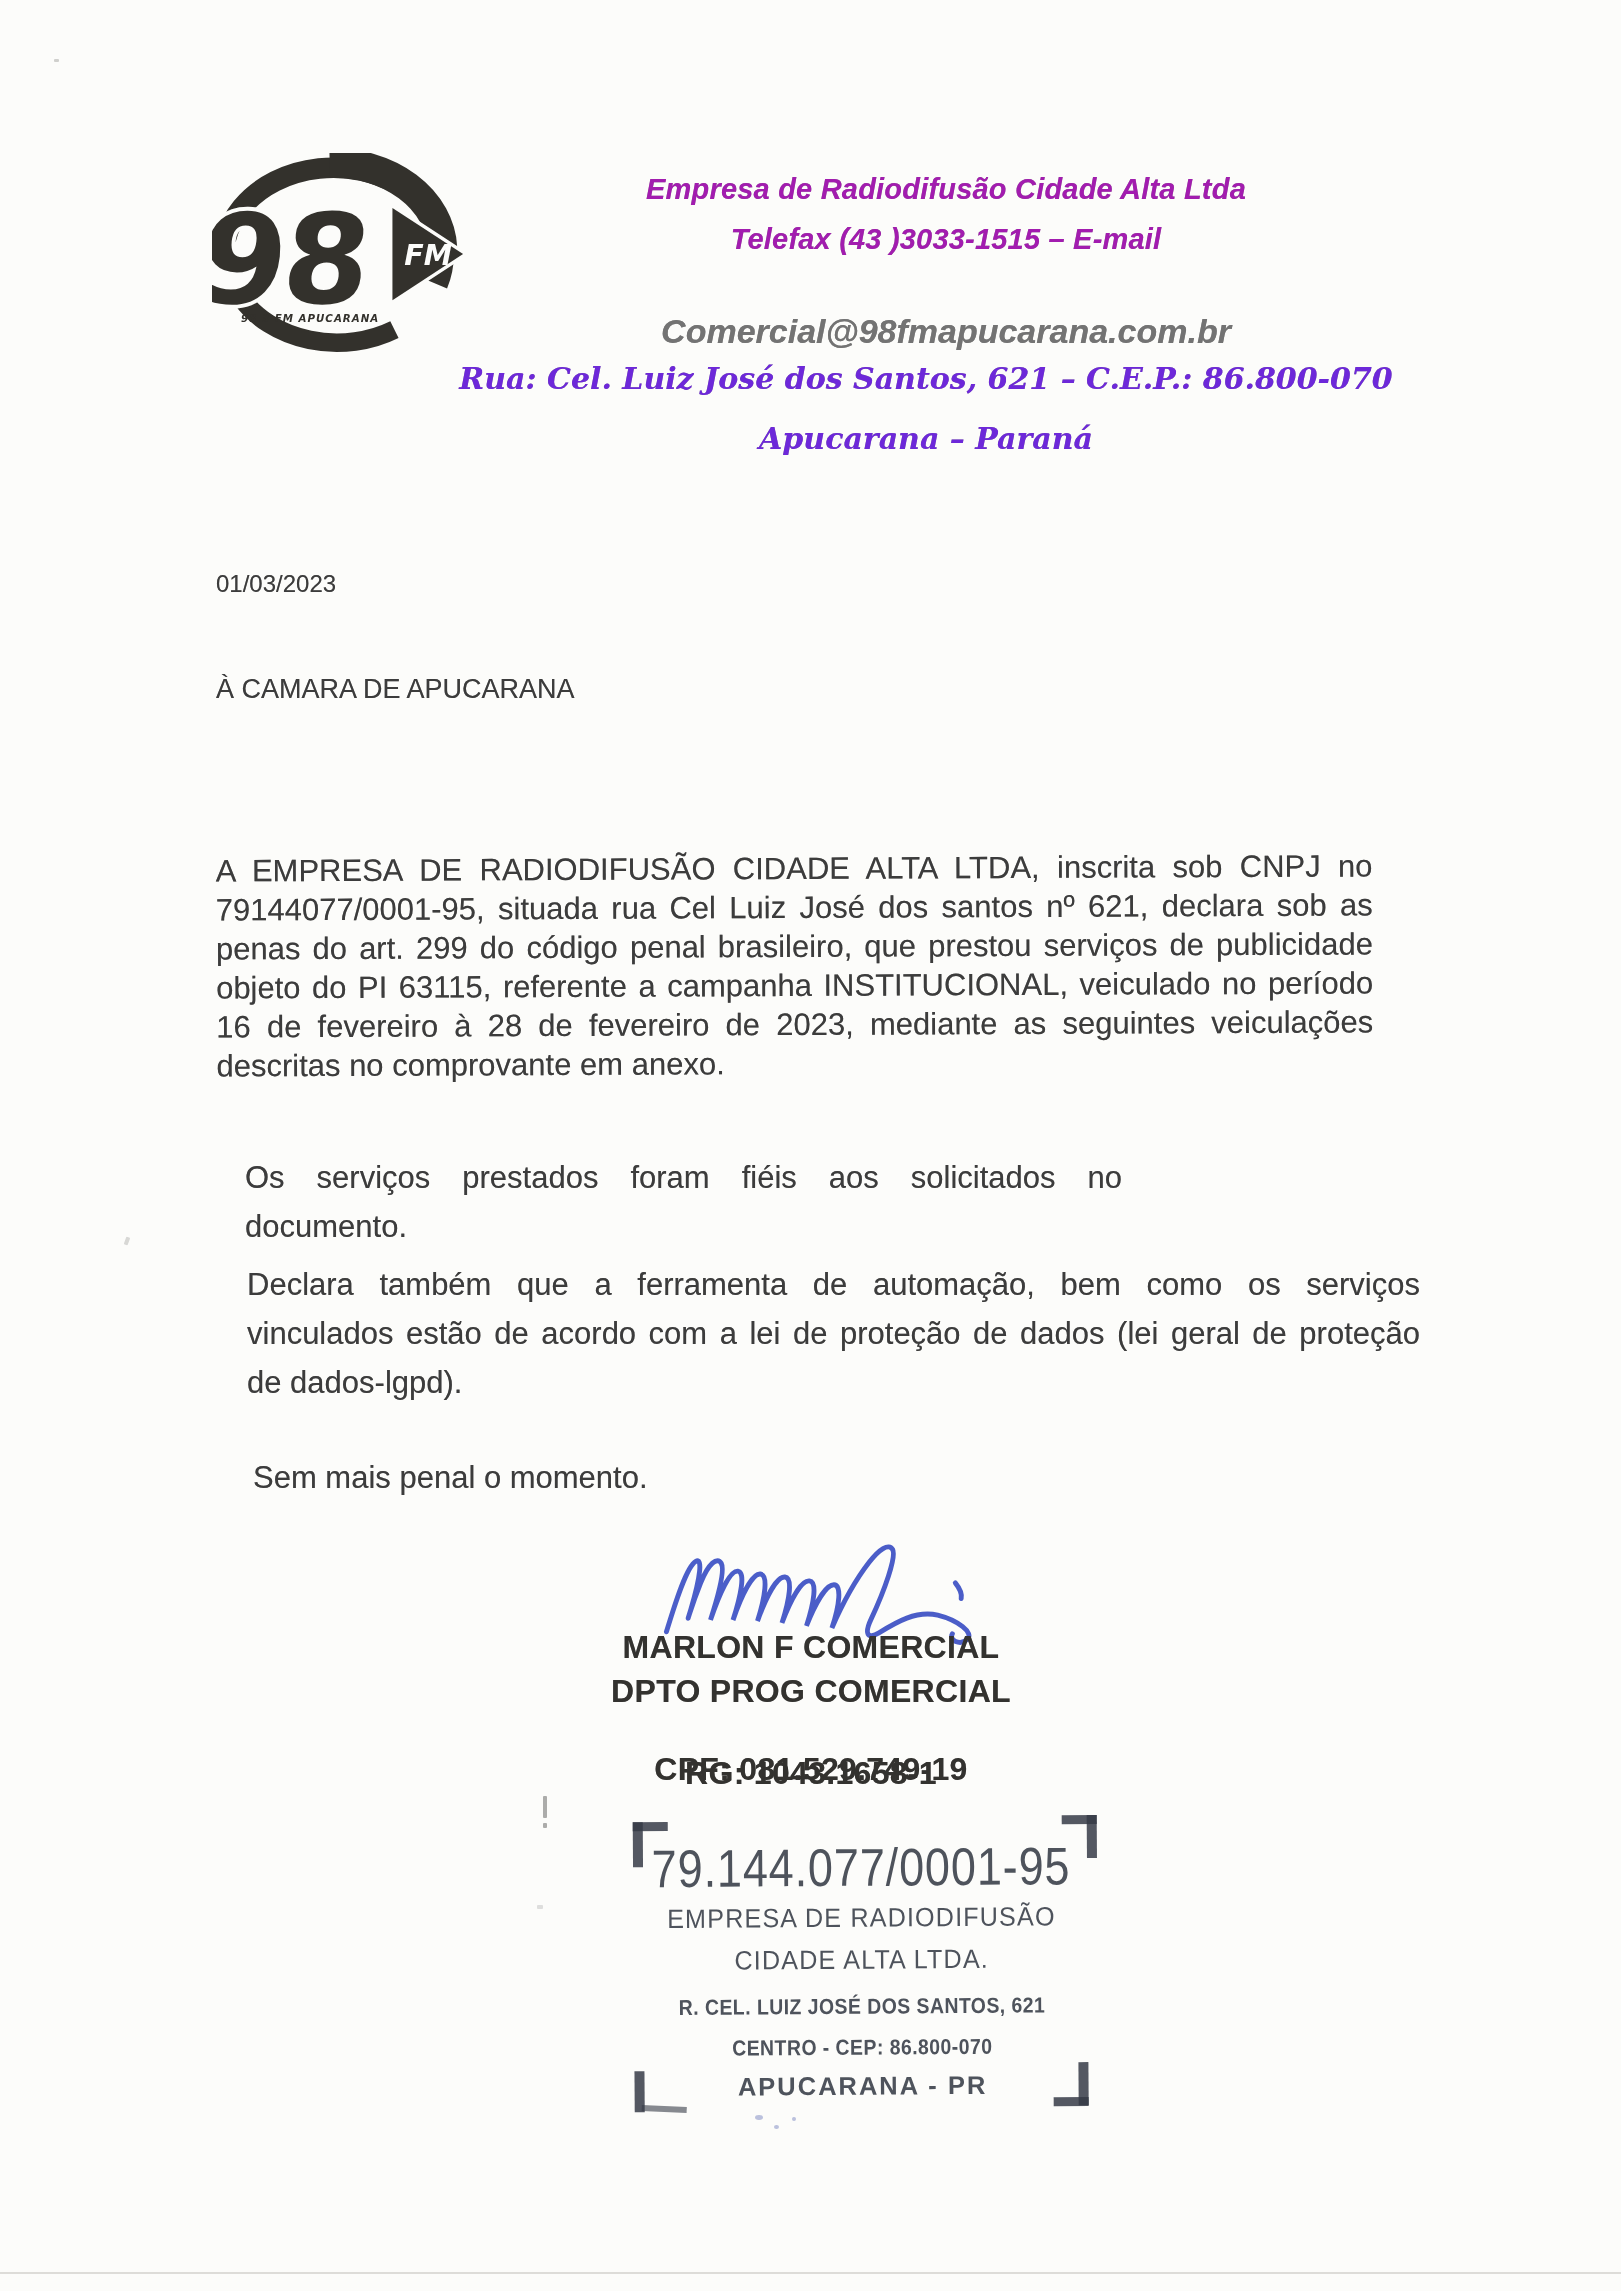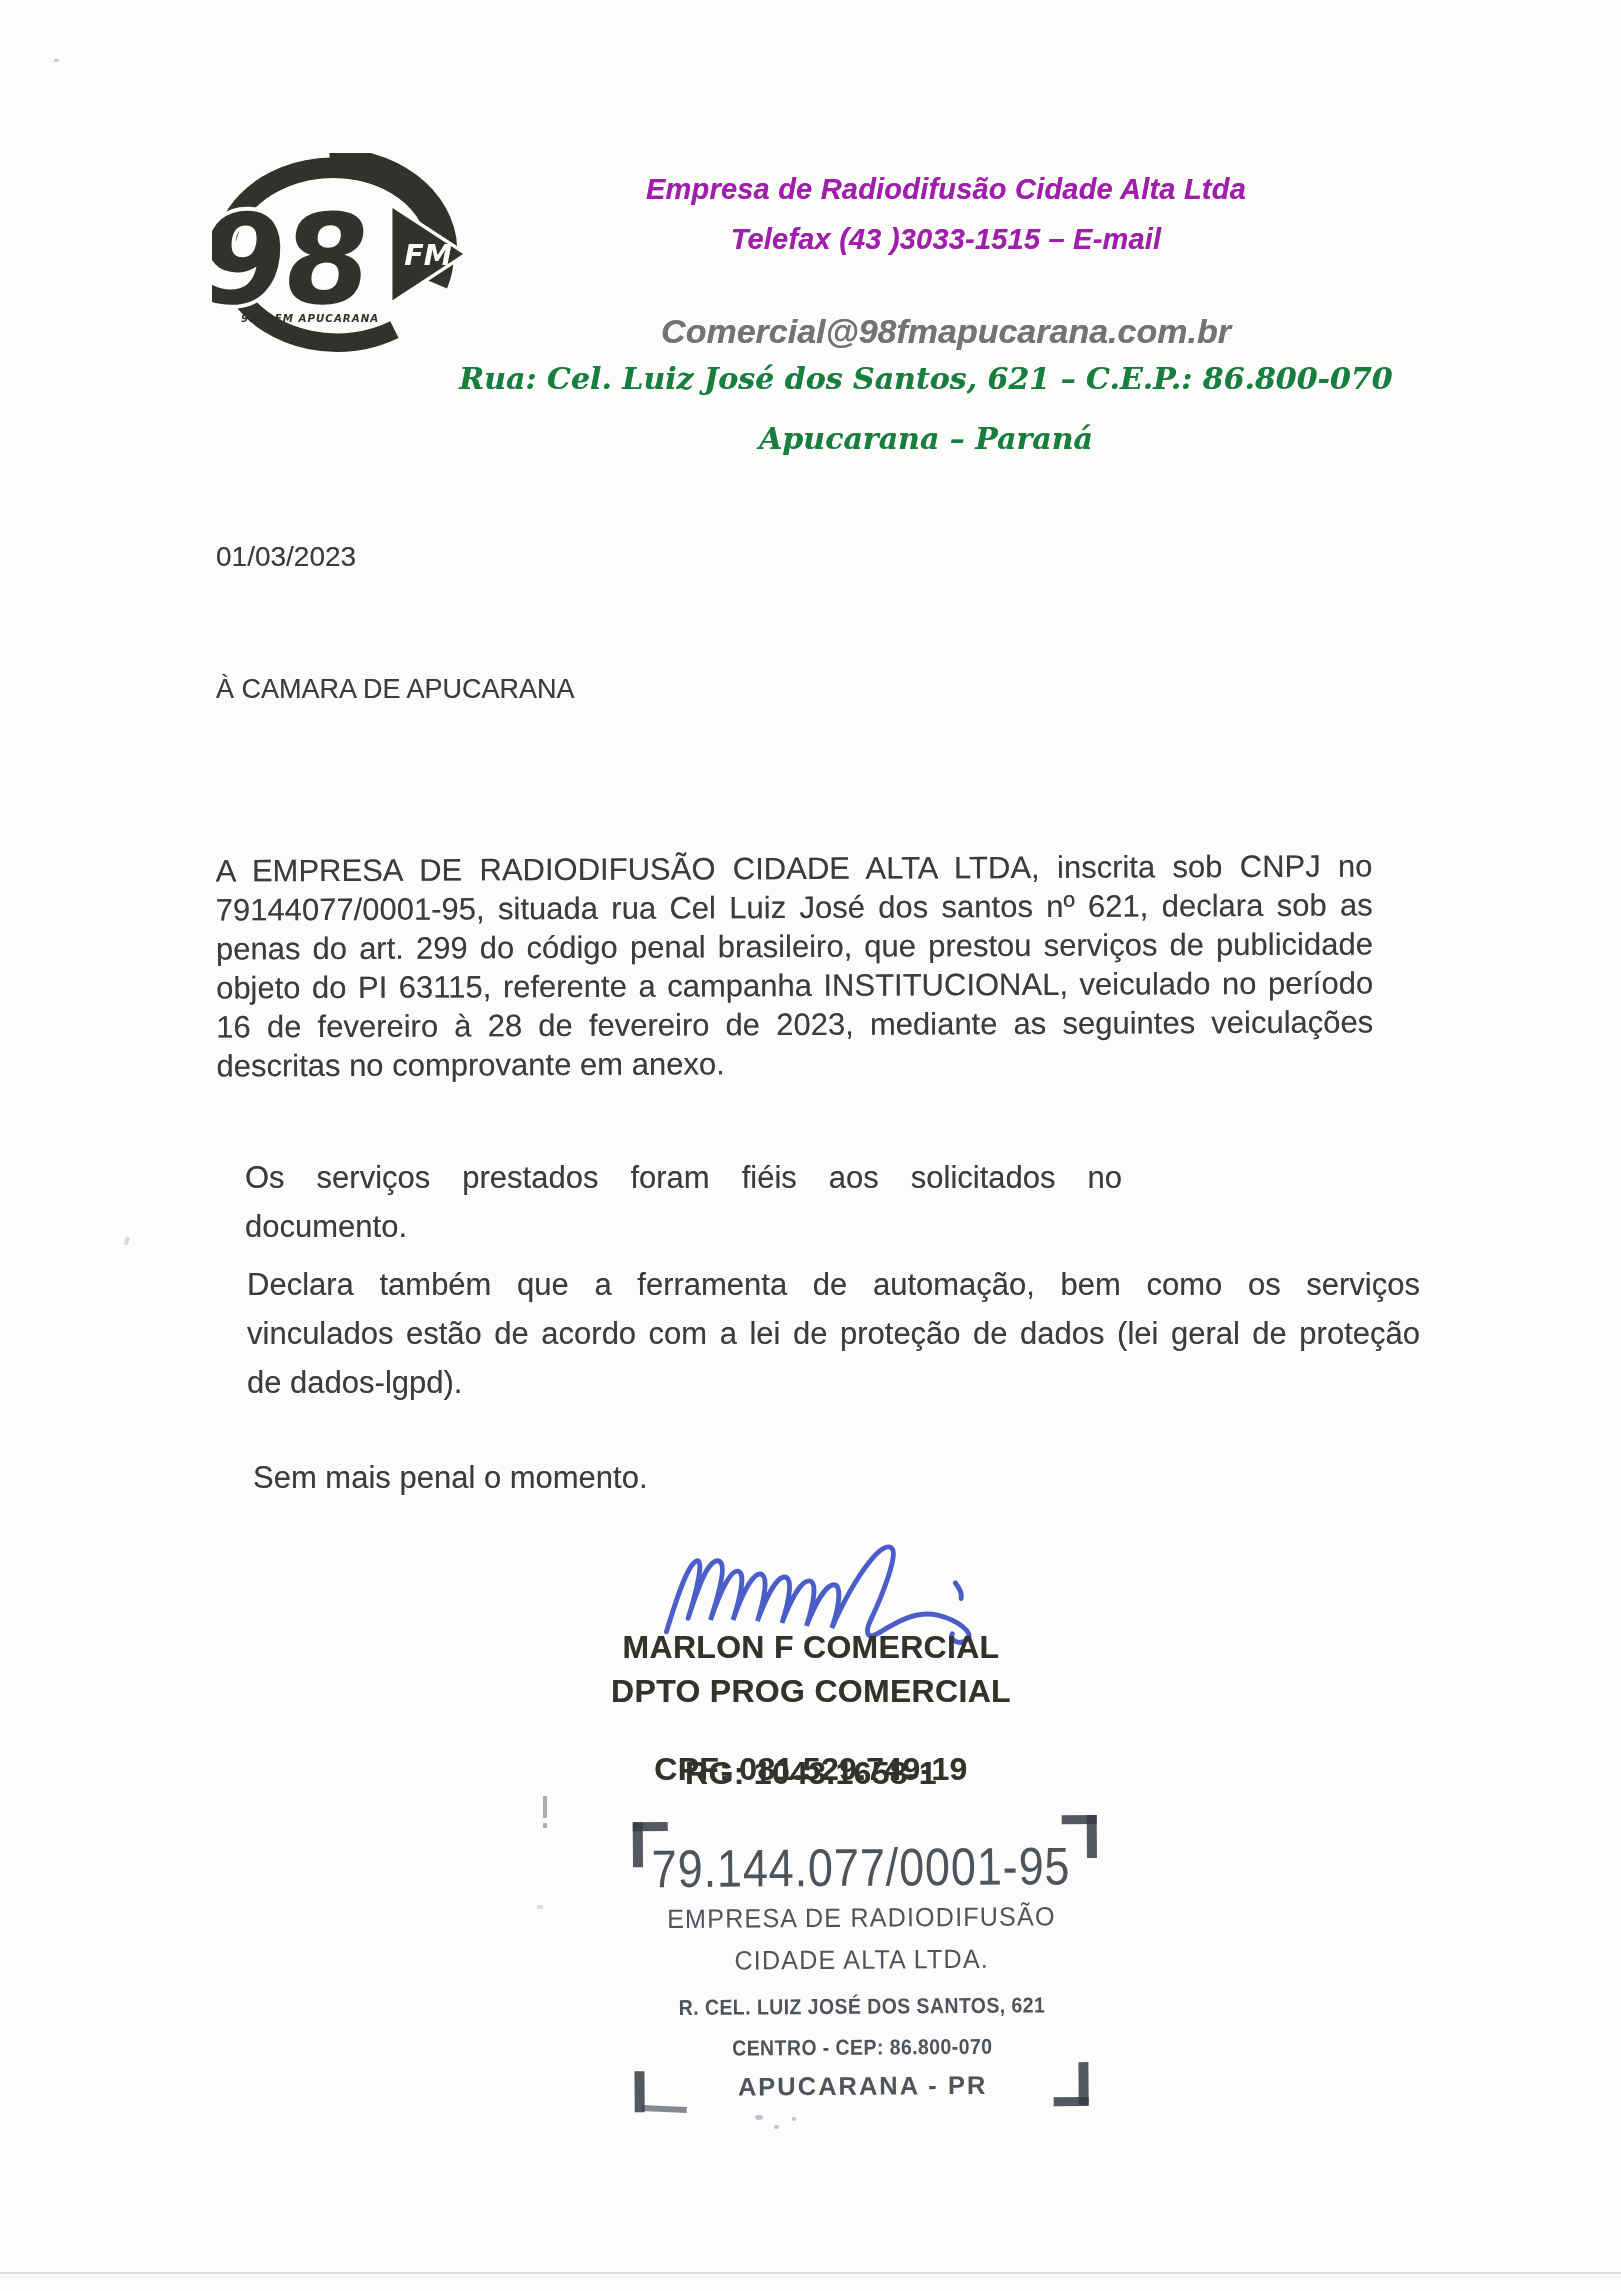--- a/index.html
+++ b/index.html
@@ -21,21 +21,21 @@
     font-style:italic;font-weight:600;font-size:29px;
     color:#a21caf;letter-spacing:0.2px;
   }
   .lh-email{
     left:412px;width:1068px;text-align:center;
     font-style:italic;font-weight:700;font-size:34px;color:#737373;
   }
   .lh-addr{
     left:333px;width:1186px;text-align:center;
     font-family:"DejaVu Serif", serif;
-    font-style:italic;font-weight:700;font-size:30px;color:#15803d;
+    font-style:italic;font-weight:700;font-size:30px;color:#6d28d9;
   }
 
   
   .body-text{font-size:31px;color:#3c3c3c;}
   .jline{text-align:justify;text-align-last:justify;}
   .para div{line-height:39px;white-space:nowrap;}
   .para .last{text-align:left;text-align-last:left;}
   .para2 div{line-height:49px;white-space:nowrap;}
 
   
@@ -76,21 +76,21 @@
     <text x="196" y="114" font-family="DejaVu Sans, sans-serif" font-weight="bold" font-style="italic" font-size="29" fill="#fcfcfa">FM</text>
     <text x="100" y="172" text-anchor="middle" font-family="DejaVu Sans, sans-serif" font-weight="bold" font-style="italic" font-size="10.5" letter-spacing="1" fill="#33312c">98.3 FM APUCARANA</text>
   </svg>
 
   <div class="abs lh-line scan-text" style="top:173px;">Empresa de Radiodifusão Cidade Alta Ltda</div>
   <div class="abs lh-line scan-text" style="top:223px;font-weight:700;">Telefax (43 )3033-1515 – E-mail</div>
   <div class="abs lh-email scan-text" style="top:312px;">Comercial@98fmapucarana.com.br</div>
   <div class="abs lh-addr scan-text" style="top:361px;">Rua: Cel. Luiz José dos Santos, 621 – C.E.P.: 86.800-070</div>
   <div class="abs lh-addr scan-text" style="top:421px;">Apucarana – Paraná</div>
 
-  <div class="abs body-text scan-text" style="left:216px;top:541px;font-size:28px;">01/03/2023</div>
+  <div class="abs body-text scan-text" style="left:216px;top:570px;font-size:24px;">01/03/2023</div>
 
   <div class="abs body-text scan-text" style="left:216px;top:674px;font-size:27px;">À CAMARA DE APUCARANA</div>
 
   <div class="abs body-text scan-text para" style="left:216px;top:849px;width:1157px;transform:rotate(-0.25deg);">
     <div class="jline">A EMPRESA DE RADIODIFUSÃO CIDADE ALTA LTDA, inscrita sob CNPJ no</div>
     <div class="jline">79144077/0001-95, situada rua Cel Luiz José dos santos nº 621, declara sob as</div>
     <div class="jline">penas do art. 299 do código penal brasileiro, que prestou serviços de publicidade</div>
     <div class="jline">objeto do PI 63115, referente a campanha INSTITUCIONAL, veiculado no período</div>
     <div class="jline">16 de fevereiro à 28 de fevereiro de 2023, mediante as seguintes veiculações</div>
     <div class="last">descritas no comprovante em anexo.</div>

